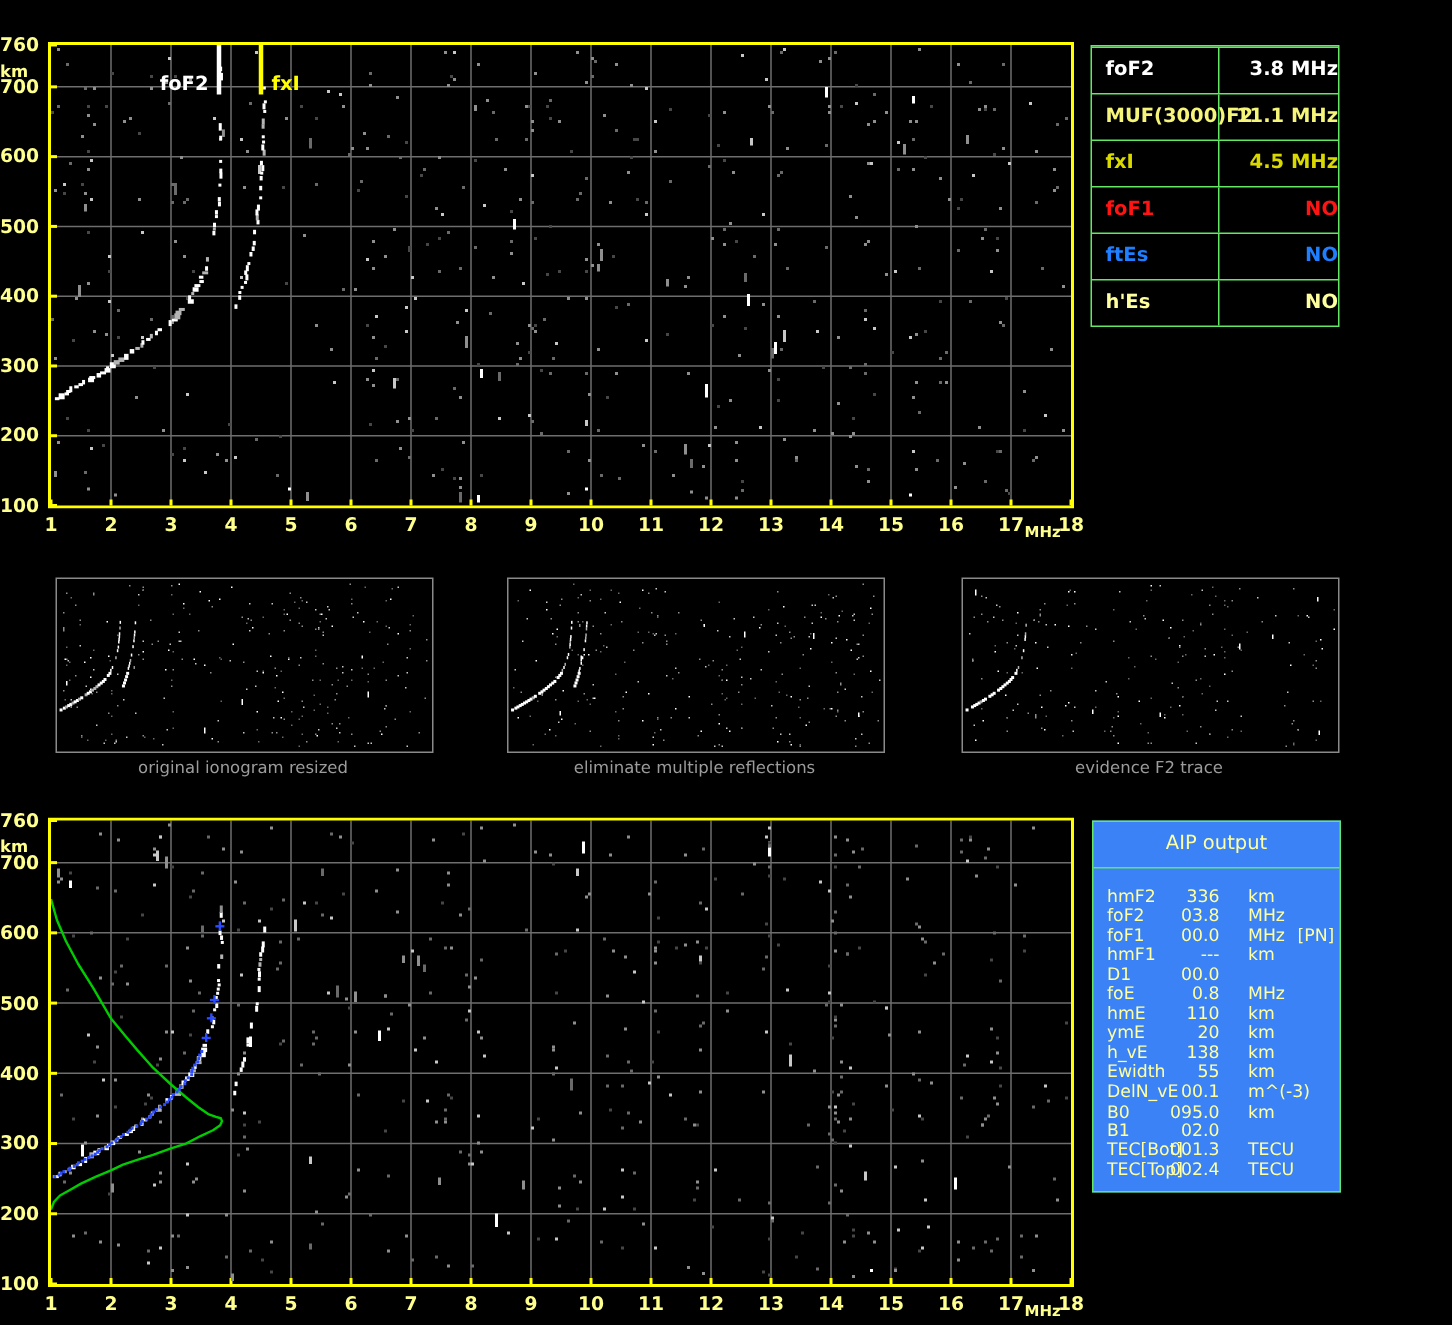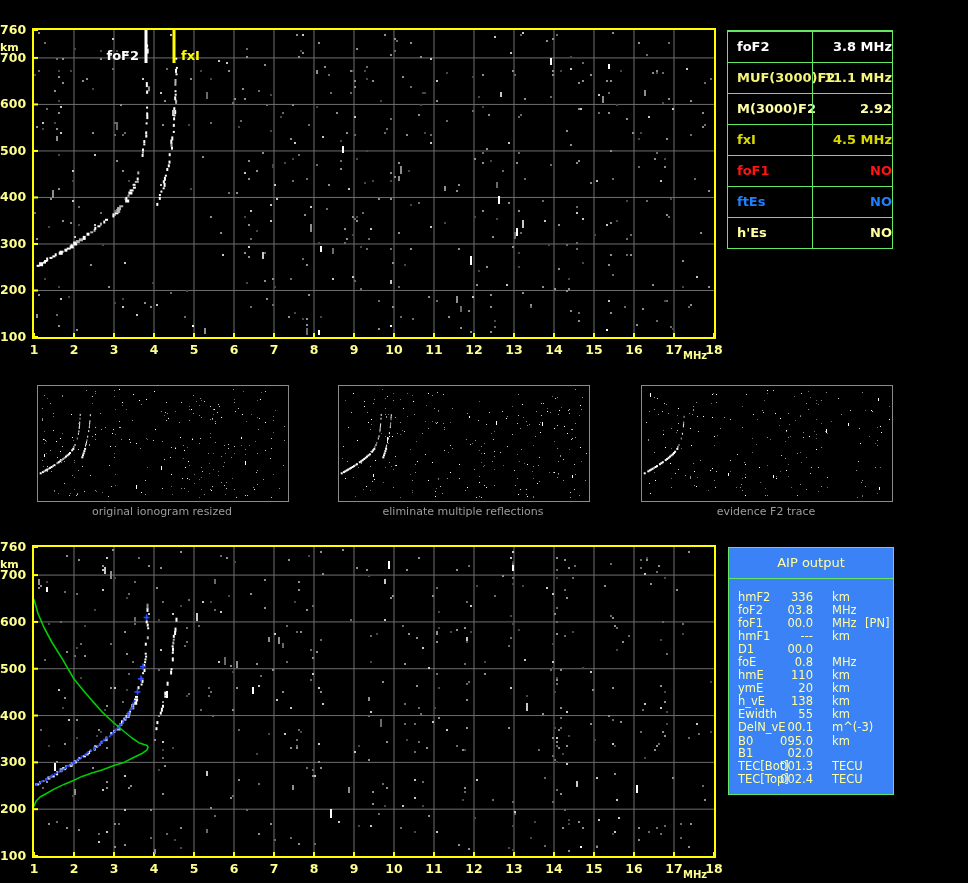--- a/index.html
+++ b/index.html
@@ -726,24 +726,20 @@
 
   <div class="at">
     <div id="at-rows">
         <div class="at-row" style="color: rgb(255, 255, 255);">
           <span class="at-label">foF2</span>
           <span class="at-value">3.8 MHz</span>
         </div>
         <div class="at-row" style="color: rgb(245, 245, 122);">
           <span class="at-label">MUF(3000)F2</span>
           <span class="at-value">11.1 MHz</span>
-        </div>
-        <div class="at-row" style="color: rgb(255, 255, 168);">
-          <span class="at-label">M(3000)F2</span>
-          <span class="at-value">2.92</span>
         </div>
         <div class="at-row" style="color: rgb(217, 217, 0);">
           <span class="at-label">fxI</span>
           <span class="at-value">4.5 MHz</span>
         </div>
         <div class="at-row" style="color: rgb(255, 20, 20);">
           <span class="at-label">foF1</span>
           <span class="at-value">NO</span>
         </div>
         <div class="at-row" style="color: rgb(31, 127, 255);">

